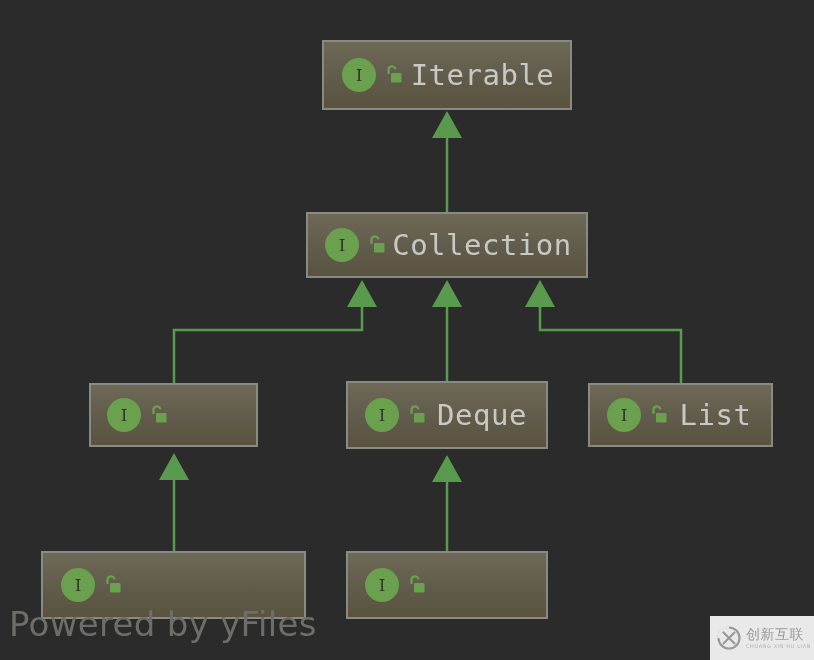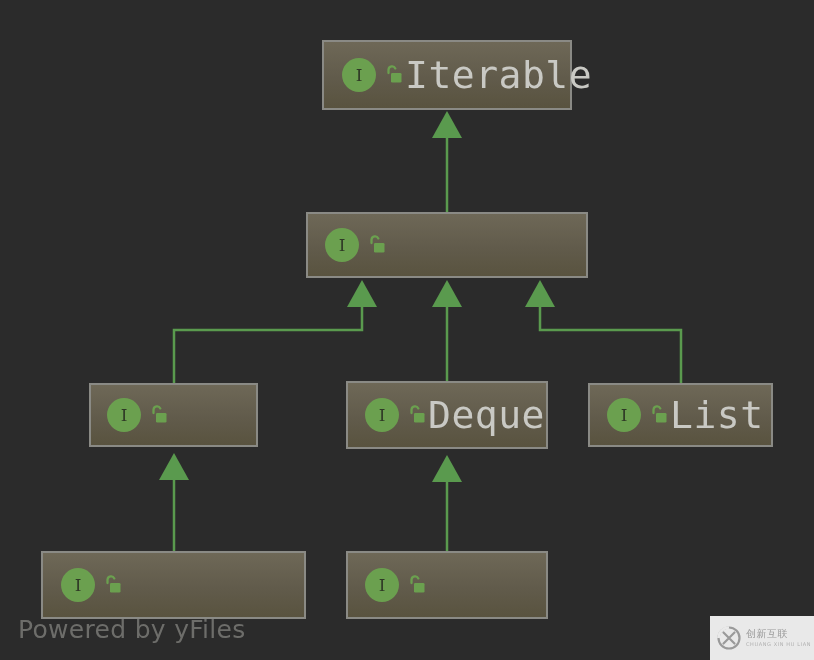--- a/index.html
+++ b/index.html
@@ -55,33 +55,33 @@
   }
   .lock-icon {
     margin-left: 7px;
     flex: 0 0 auto;
     display: block;
   }
   .node-label {
     flex: 1 1 auto;
     text-align: center;
     color: #c9c9c4;
-    font-size: 38px;
+    font-size: 29px;
     letter-spacing: 0.5px;
     white-space: nowrap;
     padding-right: 10px;
     padding-left: 2px;
   }
   .watermark-yfiles {
     position: absolute;
-    left: 18px;
+    left: 9px;
     bottom: 16px;
     color: #6d6d6a;
     font-family: "DejaVu Sans", "Liberation Sans", sans-serif;
-    font-size: 25px;
+    font-size: 34px;
     letter-spacing: 0.3px;
     z-index: 4;
   }
   .watermark-logo {
     position: absolute;
     right: 0px;
     bottom: 0px;
     width: 104px;
     height: 44px;
     background: #e9e9e9;
@@ -95,21 +95,21 @@
     flex: 0 0 auto;
   }
   .logo-text {
     margin-left: 4px;
     display: flex;
     flex-direction: column;
     justify-content: center;
   }
   .logo-cn {
     font-family: "DejaVu Sans", "Liberation Sans", sans-serif;
-    font-size: 10px;
+    font-size: 14px;
     color: #9a9a9a;
     line-height: 1.05;
     letter-spacing: 0.5px;
   }
   .logo-py {
     font-family: "DejaVu Sans", "Liberation Sans", sans-serif;
     font-size: 5px;
     color: #b0b0b0;
     letter-spacing: 0.6px;
     line-height: 1.2;
@@ -170,20 +170,21 @@
   <div class="node" style="left:306px; top:212px; width:282px; height:66px; padding-left:17px;">
     <div class="node-icons">
       <div class="iface-badge">
         <span>I</span>
       </div>
       <svg class="lock-icon" width="20" height="22" viewBox="0 0 20 22">
         <path d="M5.5,9 L5.5,5.6 A3.6,3.6 0 0 1 12.3,4.4" stroke="#6ba04f" stroke-width="2.3" fill="none" stroke-linecap="round"></path>
         <rect x="8" y="9" width="10.5" height="9.5" rx="1.3" fill="#6ba04f"></rect>
       </svg>
     </div>
+    <div class="node-label">Collection</div>
   </div>
 
   <div class="node" style="left:89px; top:383px; width:169px; height:64px; padding-left:16px;">
     <div class="node-icons">
       <div class="iface-badge">
         <span>I</span>
       </div>
       <svg class="lock-icon" width="20" height="22" viewBox="0 0 20 22">
         <path d="M5.5,9 L5.5,5.6 A3.6,3.6 0 0 1 12.3,4.4" stroke="#6ba04f" stroke-width="2.3" fill="none" stroke-linecap="round"></path>
         <rect x="8" y="9" width="10.5" height="9.5" rx="1.3" fill="#6ba04f"></rect>

